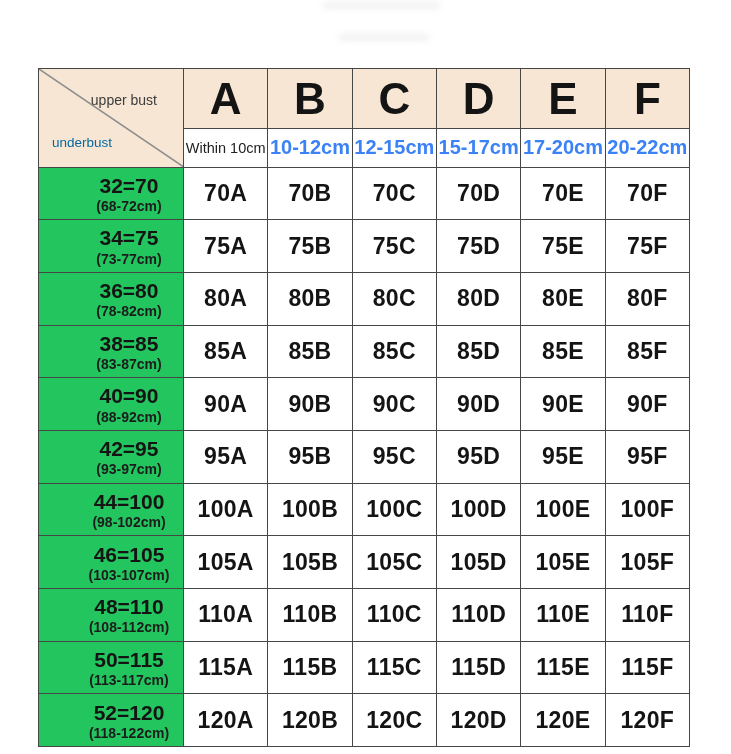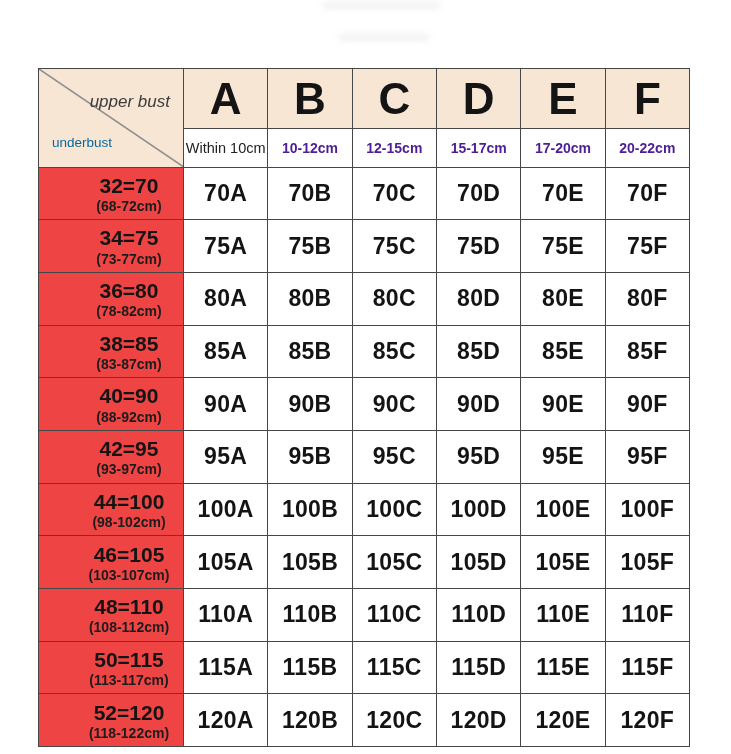--- a/index.html
+++ b/index.html
@@ -39,39 +39,39 @@
   tr[data-name="cup-range-row"]{height:38.5px;margin-left:26px;}
   tbody tr{height:52.7px;}
 
   th.corner{
     width:144px;
     background:var(--header-bg,#f8e6d4);
     position:relative;
   }
   .corner svg{position:absolute;left:0;top:0;width:100%;height:100%;display:block;}
   .corner-top{
-    position:absolute;top:23px;right:13px;
-    font-size:17px;font-weight:400;color:#3c3c3c;font-style:italic;
+    position:absolute;top:23px;right:26px;
+    font-size:14px;font-weight:400;color:#3c3c3c;
   }
   .corner-bottom{
     position:absolute;bottom:17px;left:13px;
     font-size:13.5px;font-weight:400;color:#0369a1;
   }
   th.cup-letter{
     background:var(--header-bg,#f8e6d4);
     font-size:44px;font-weight:700;color:#141414;
   }
   th.cup-range{
     background:#ffffff;
-    font-size:14px;font-weight:700;color:#4c1d95;
+    font-size:20px;font-weight:700;color:#3b82f6;
   }
   tr[data-name="cup-range-row"] th:first-child{
     font-size:14.5px;font-weight:400;color:#222222;
   }
-  th.row-head{background:#ef4444;font-weight:400;padding-left:36px;}
+  th.row-head{background:#22c55e;font-weight:400;padding-left:36px;}
   .size-code{font-size:21px;font-weight:700;line-height:1.2;color:#141414;}
   .size-range{font-size:14px;font-weight:700;line-height:1.15;color:#1c1c1c;}
   td.size-cell{
     background:#ffffff;
     font-size:23px;font-weight:700;color:#141414;
     letter-spacing:.3px;
   }
 </style>
 </head>
 <body>

